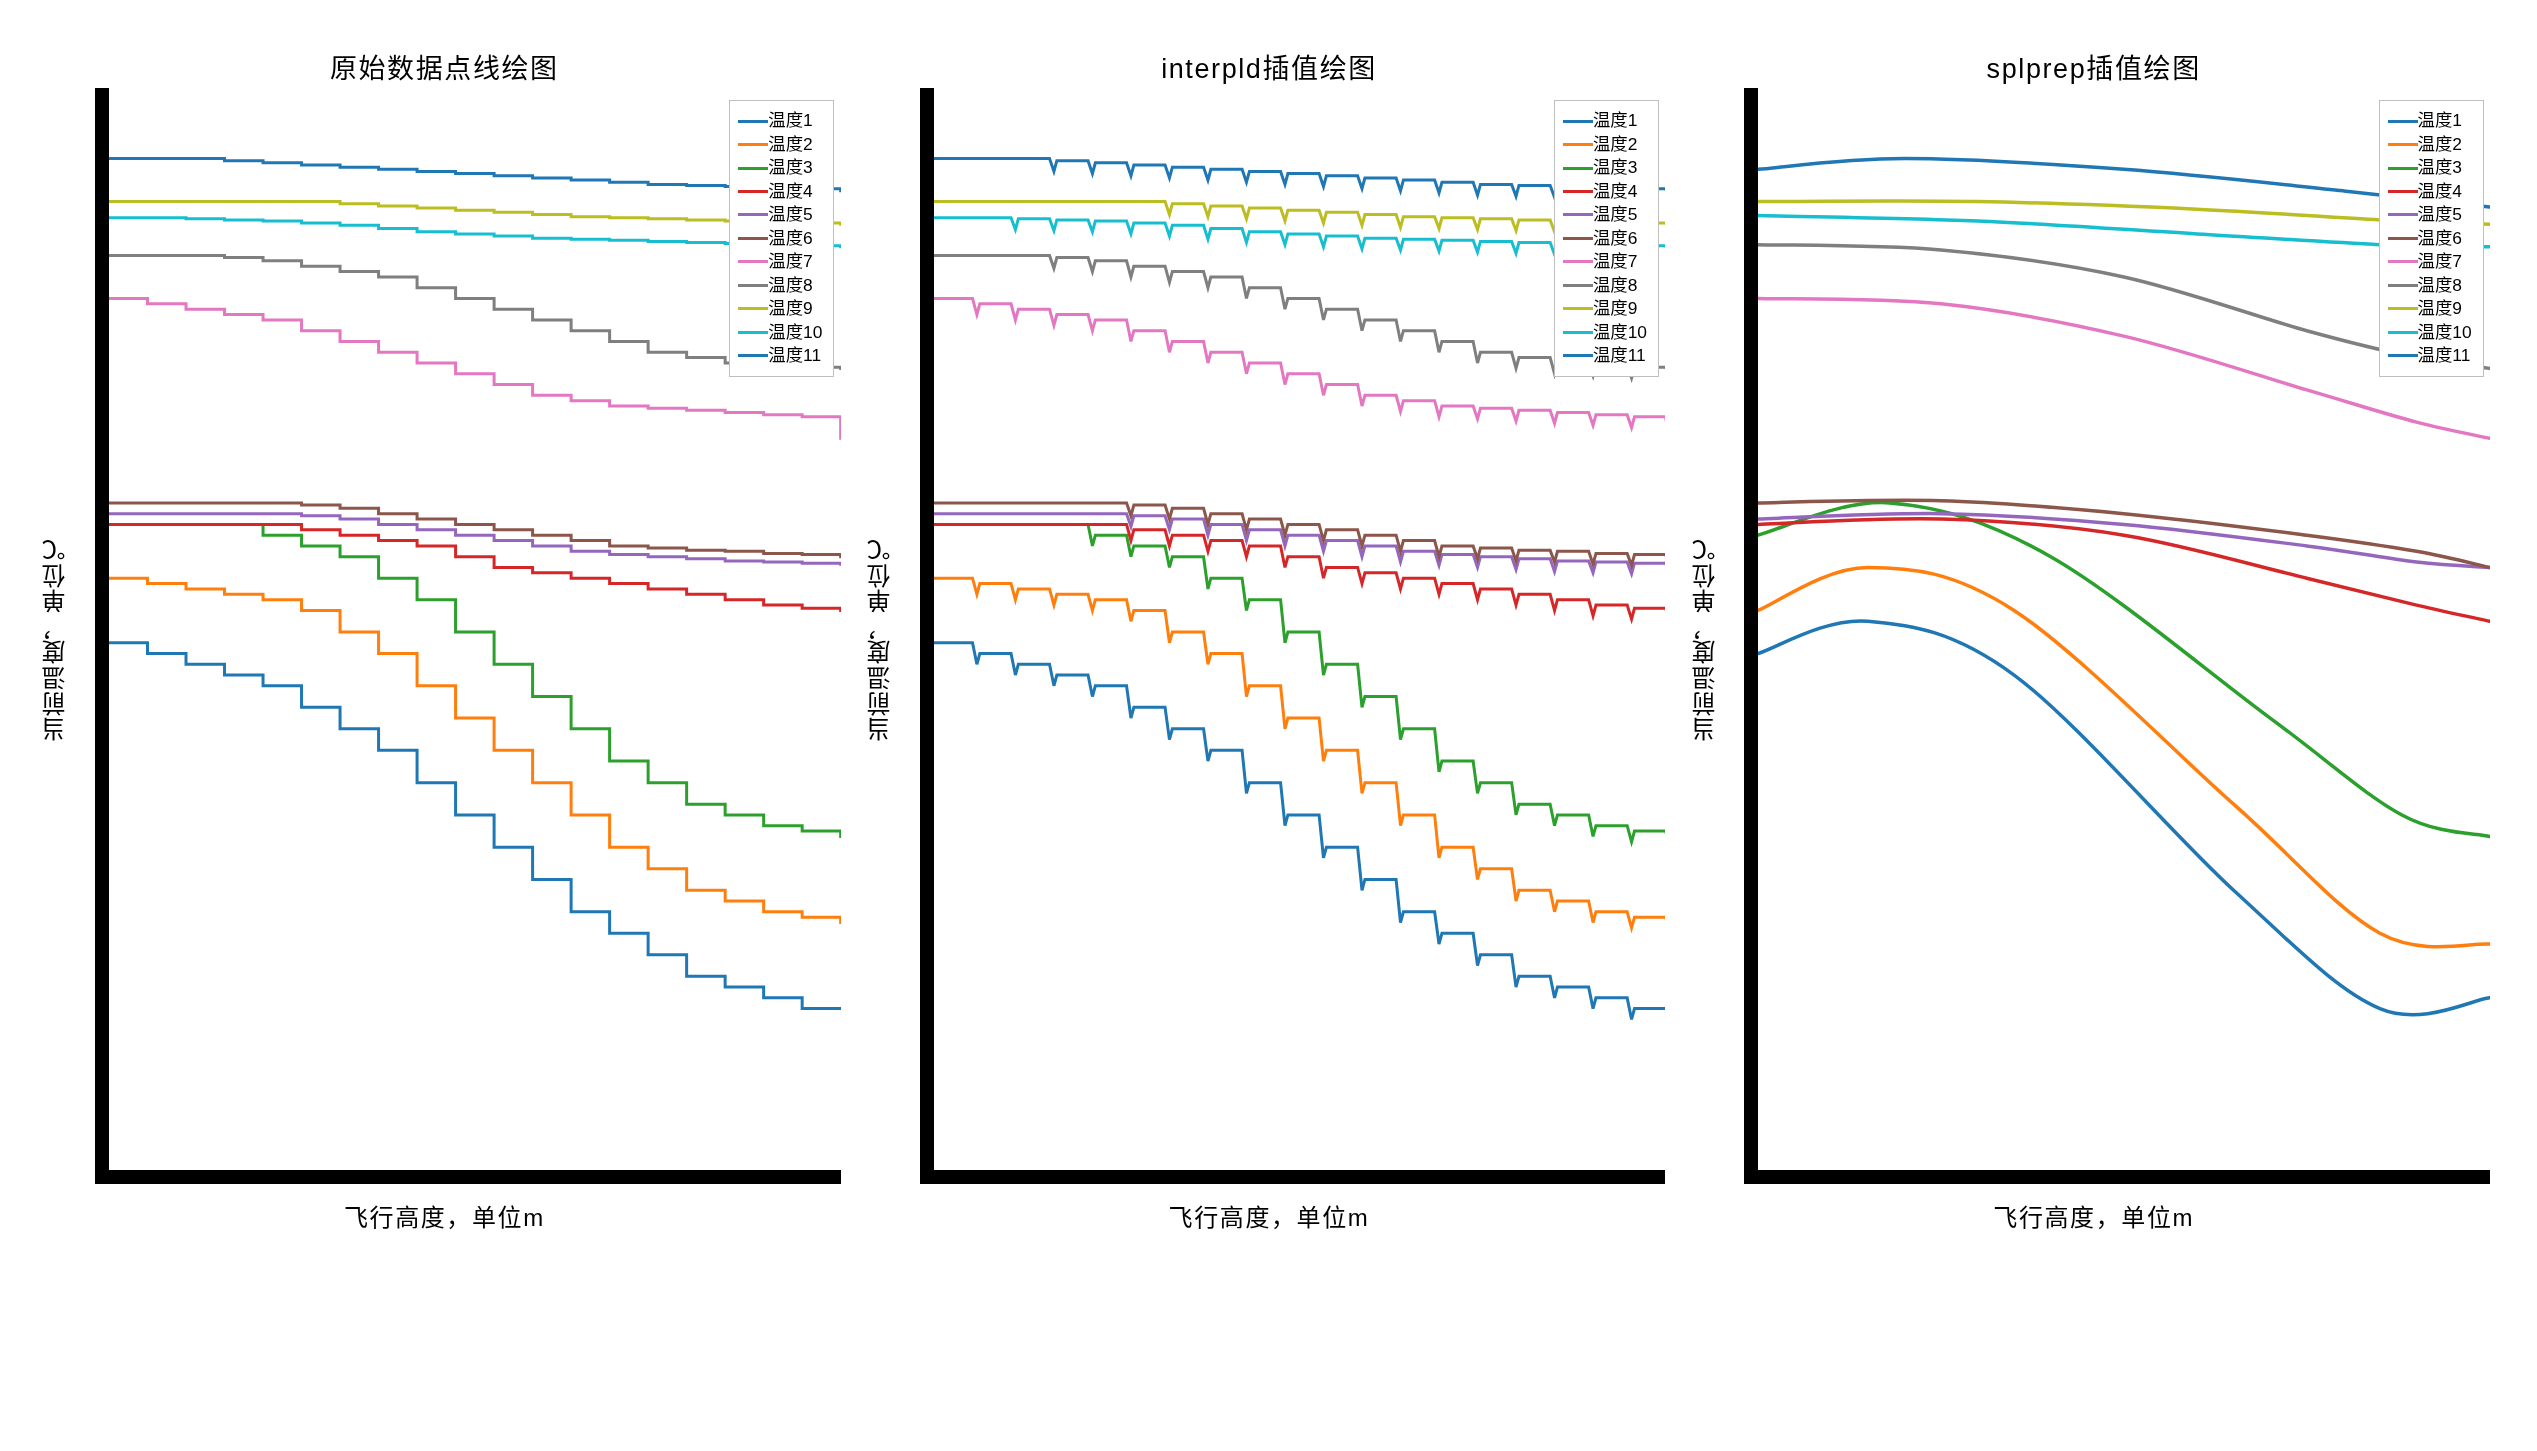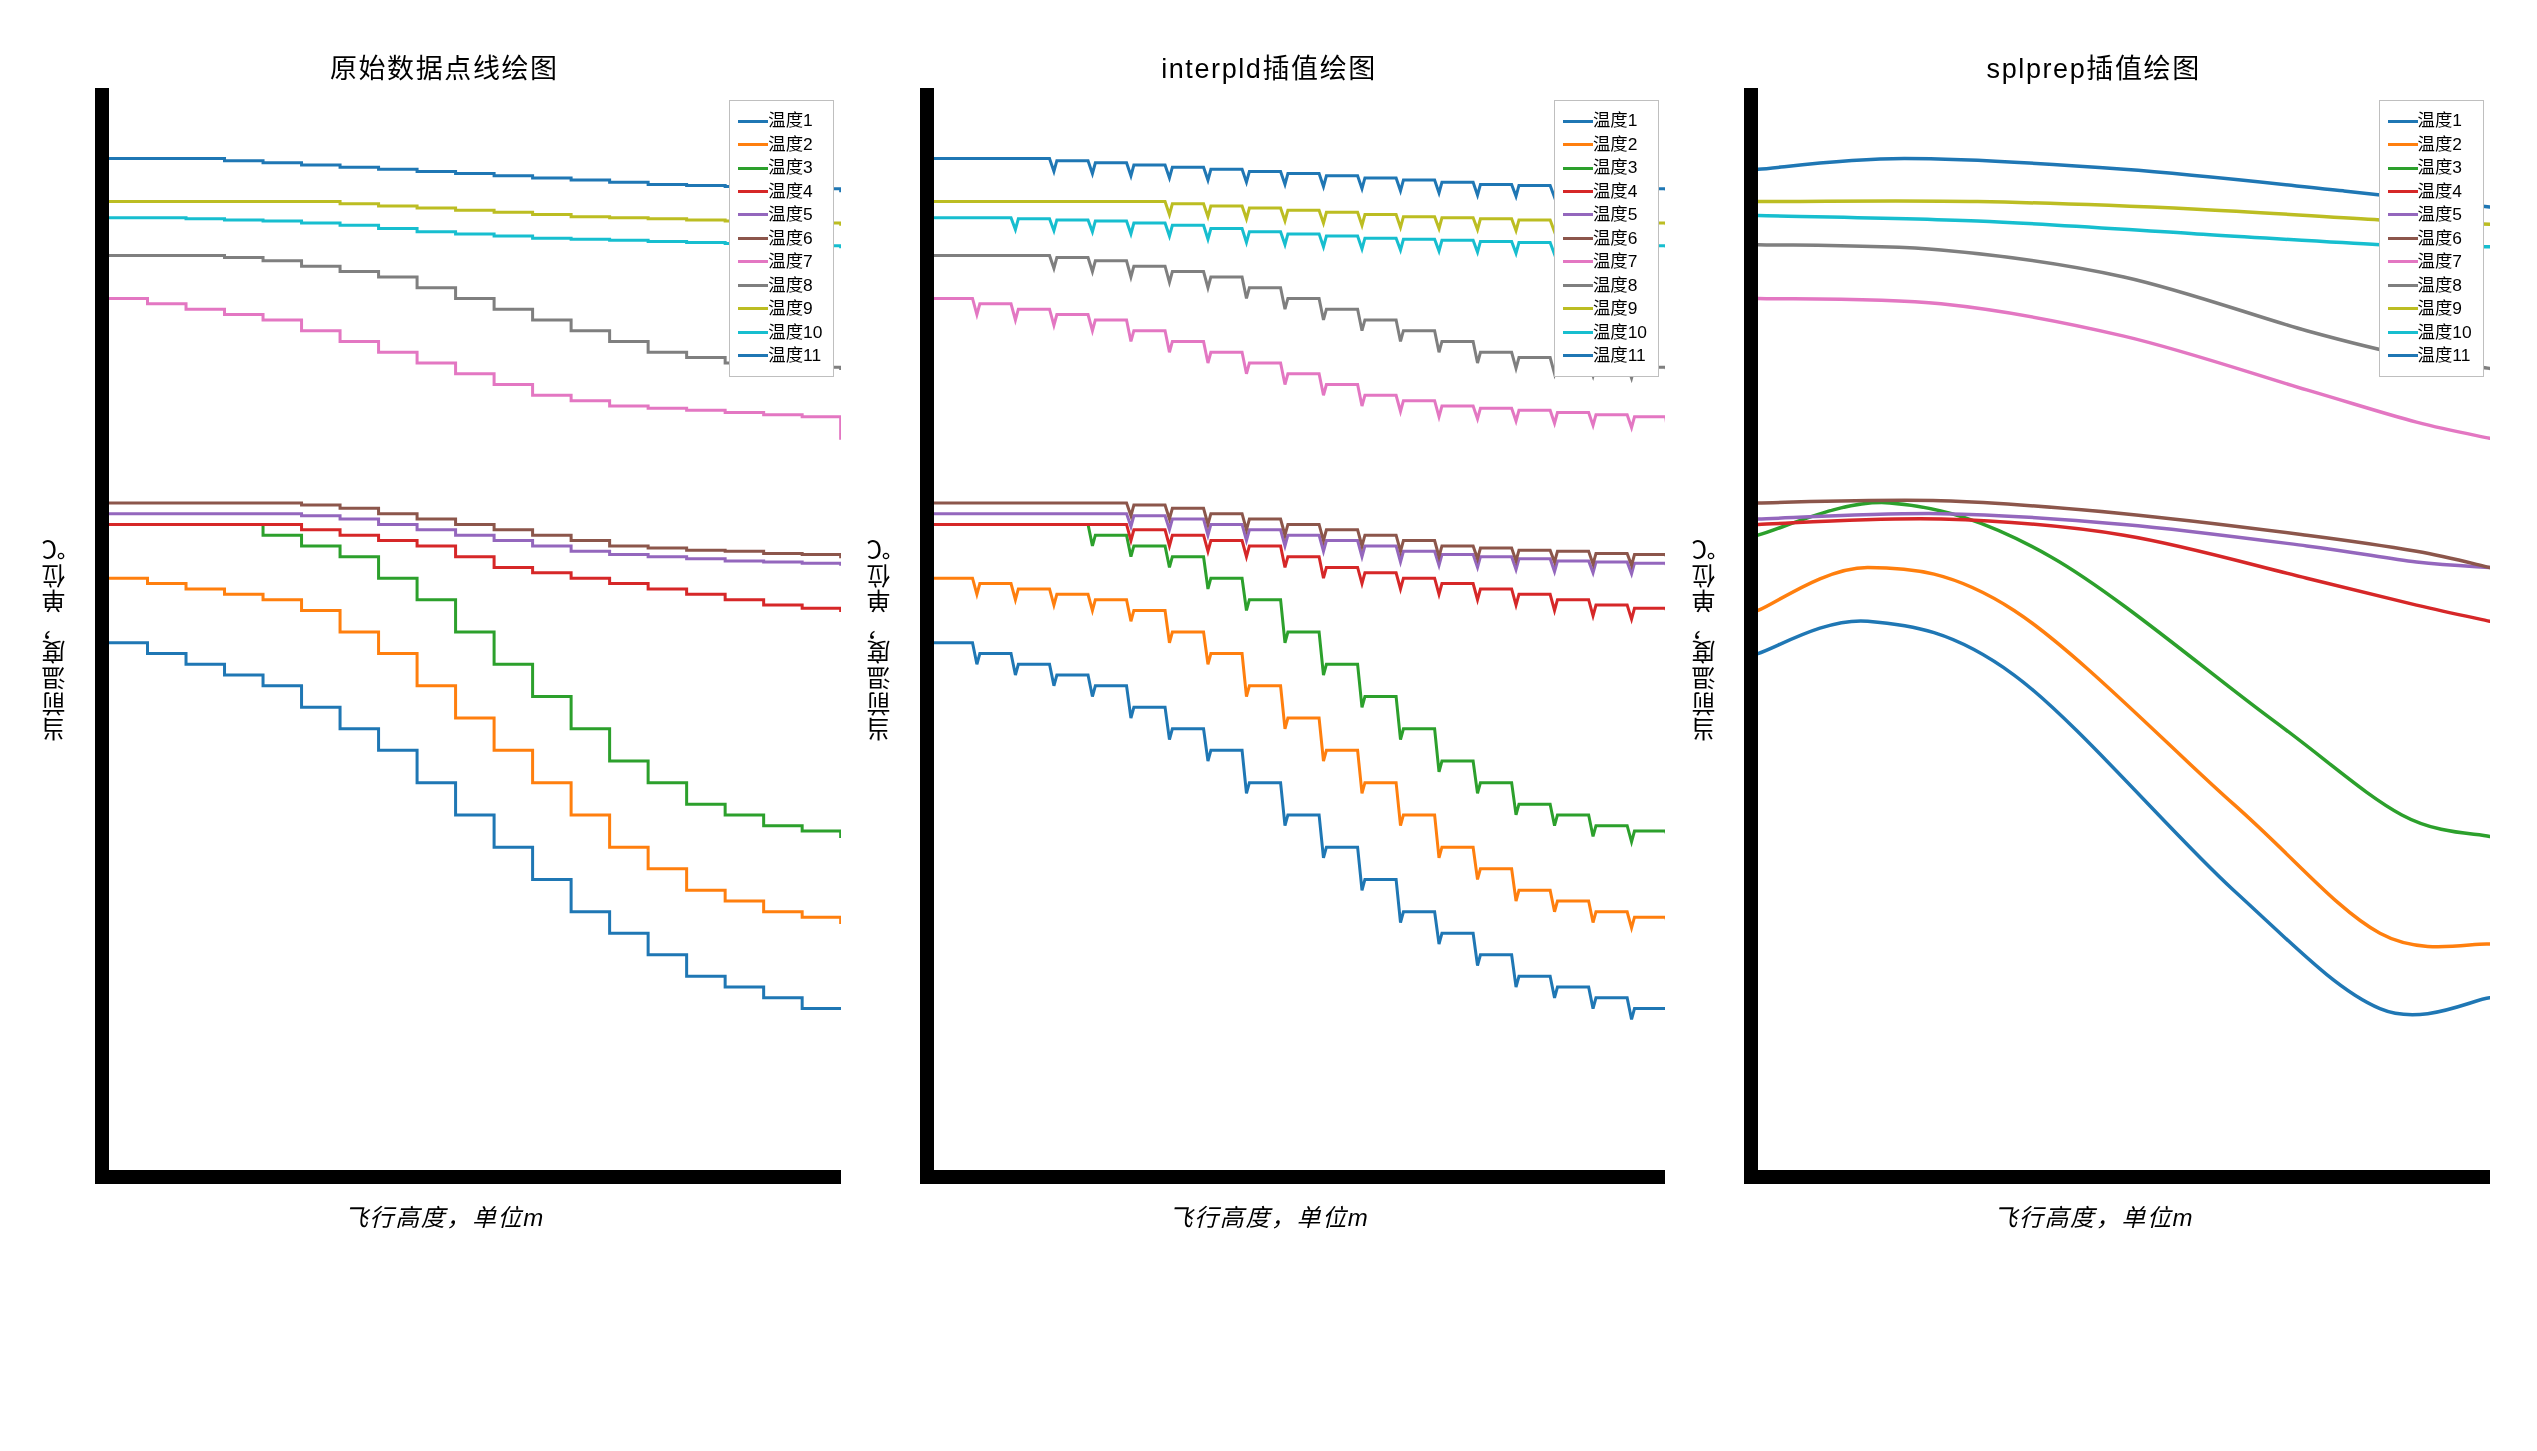--- a/index.html
+++ b/index.html
@@ -71,21 +71,20 @@
     position: absolute;
     inset: 0;
     width: 100%;
     height: 100%;
   }
   .xlabel {
     font-size: 24px;
     color: #000;
     margin-top: 14px;
     letter-spacing: 1.6px;
-    font-style: italic;
   }
   .legend {
     position: absolute;
     top: 6.3px;
     right: 6.3px;
     background: #ffffff;
     border: 0.8px solid #bfbfbf;
     padding: 8px 11px 8px 8px;
     font-size: 17.4px;
     line-height: 1.35;

